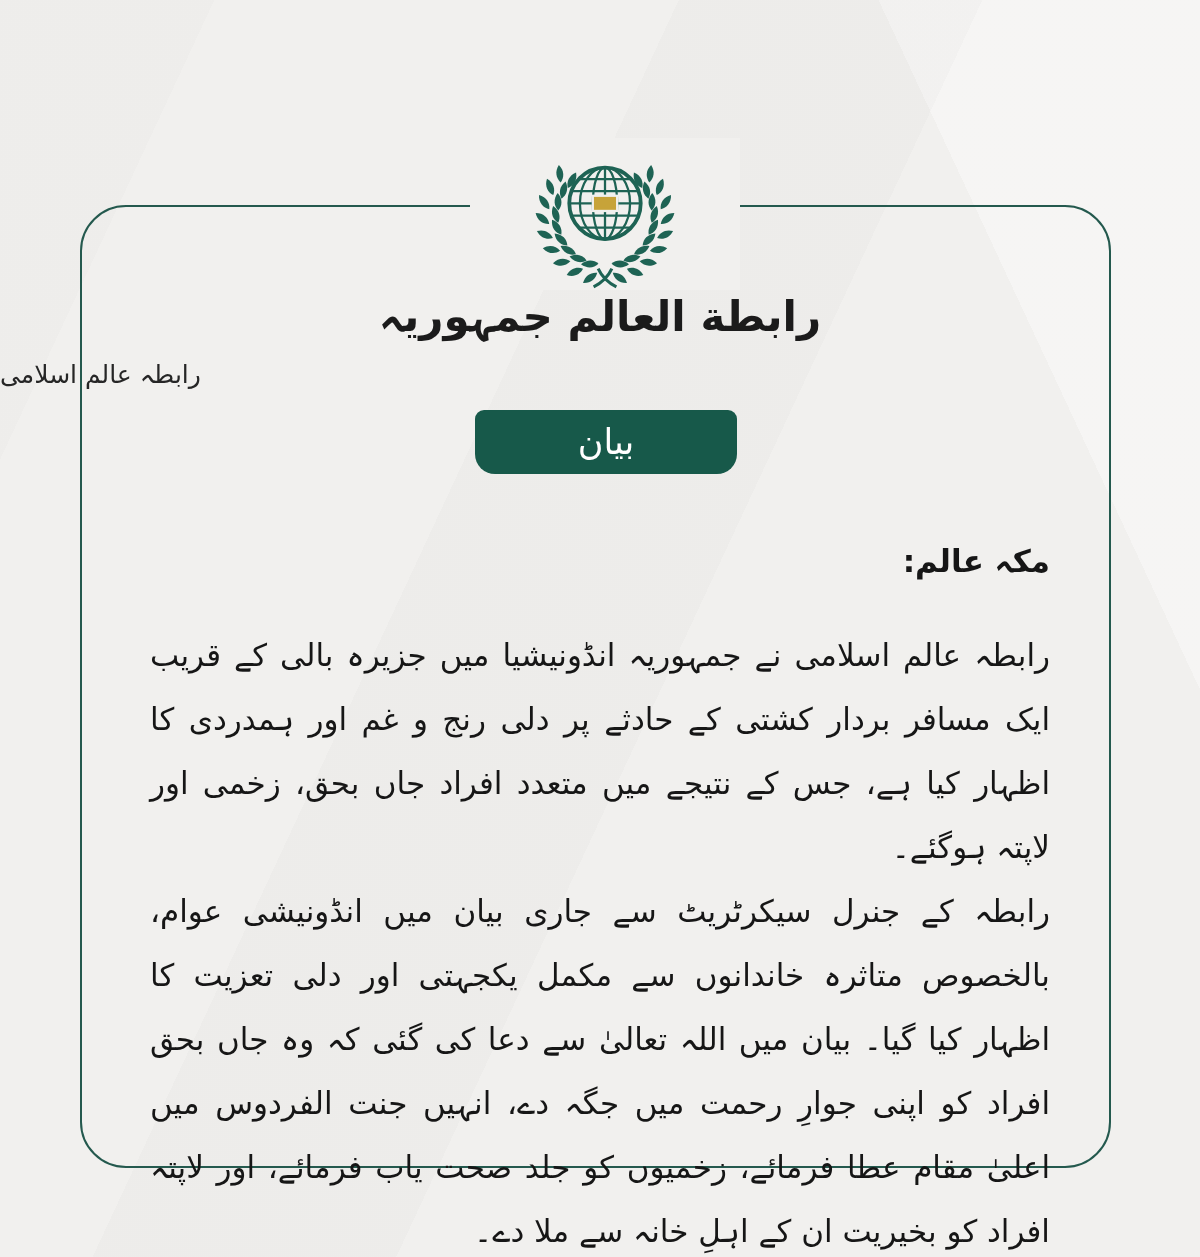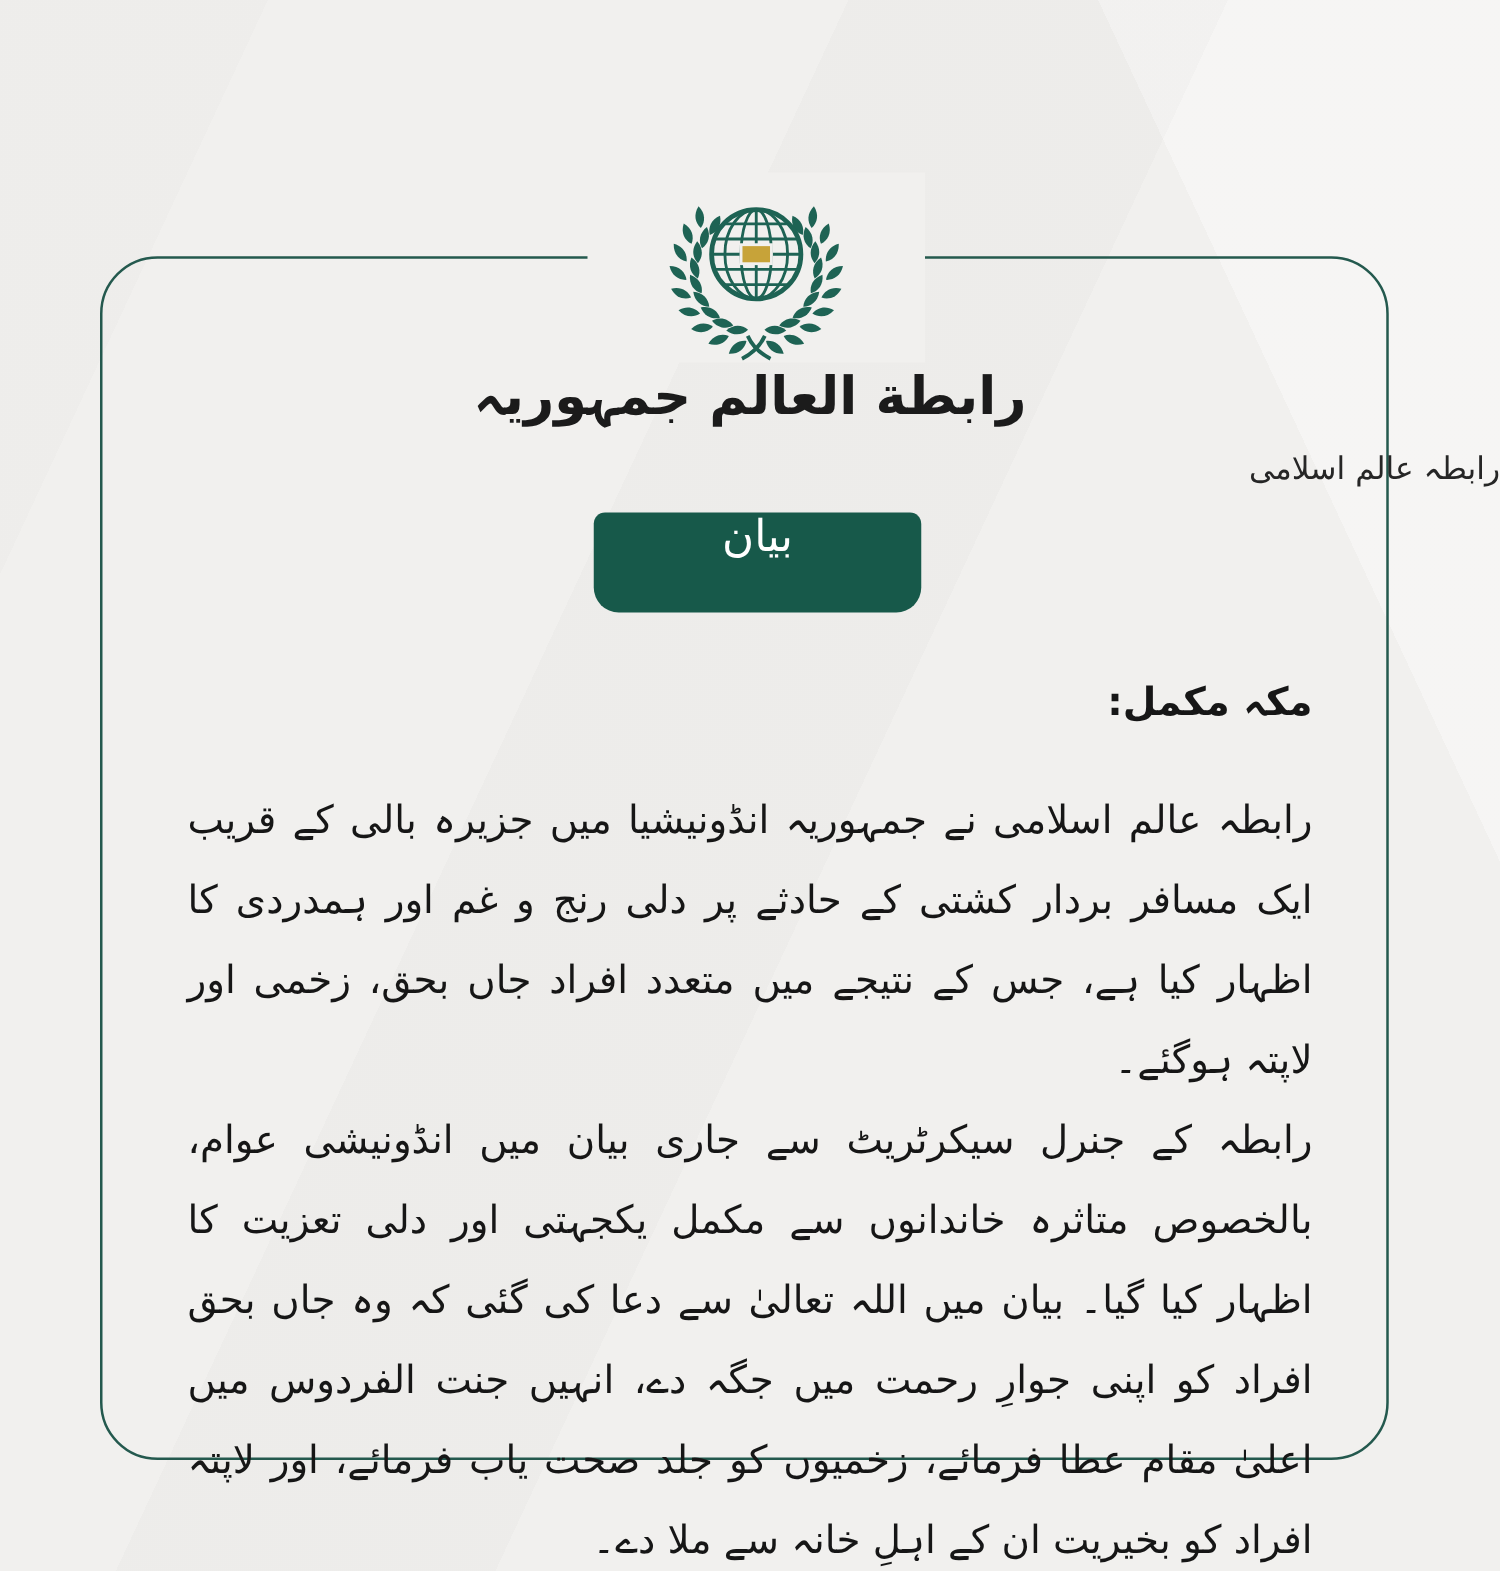--- a/index.html
+++ b/index.html
@@ -50,32 +50,32 @@
     left:0; top:292px; width:100%;
     text-align:center;
     font-size:42px; font-weight:bold;
     color:#1b1b1b;
     letter-spacing:-1px;
     z-index:3;
   }
   .title-ur{
     position:absolute;
     left:0; top:360px; width:100%;
-    text-align:right;
+    text-align:left;
     font-size:25px;
     color:#262626;
     z-index:3;
   }
   .banner{
     position:absolute;
     left:475px; top:410px;
-    width:262px; height:80px;
+    width:262px; height:64px;
     background:var(--banner-green);
     border-radius:9px 9px 20px 20px;
-    display:flex; align-items:flex-start; justify-content:center;
+    display:flex; align-items:center; justify-content:center;
     color:#ffffff;
     font-size:35px;
     z-index:3;
   }
   .content{
     position:absolute;
     right:150px; top:543px;
     width:900px;
     color:var(--text-color);
     direction:rtl;
@@ -169,16 +169,16 @@
 </div>
 
 <div class="title-ar">رابطة العالم جمہوریہ</div>
 <div class="title-ur">رابطہ عالم اسلامی</div>
 
 <div class="banner">
   <span>بيان</span>
 </div>
 
 <div class="content">
-  <div class="dateline">مکہ مکمل:</div>
+  <div class="dateline">مکہ عالم:</div>
   <p>رابطہ عالم اسلامی نے جمہوریہ انڈونیشیا میں جزیرہ بالی کے قریب ایک مسافر بردار کشتی کے حادثے پر دلی رنج و غم اور ہمدردی کا اظہار کیا ہے، جس کے نتیجے میں متعدد افراد جاں بحق، زخمی اور لاپتہ ہوگئے۔</p>
   <p>رابطہ کے جنرل سیکرٹریٹ سے جاری بیان میں انڈونیشی عوام، بالخصوص متاثرہ خاندانوں سے مکمل یکجہتی اور دلی تعزیت کا اظہار کیا گیا۔ بیان میں اللہ تعالیٰ سے دعا کی گئی کہ وہ جاں بحق افراد کو اپنی جوارِ رحمت میں جگہ دے، انہیں جنت الفردوس میں اعلیٰ مقام عطا فرمائے، زخمیوں کو جلد صحت یاب فرمائے، اور لاپتہ افراد کو بخیریت ان کے اہلِ خانہ سے ملا دے۔</p>
 </div>
 
 </body></html>

